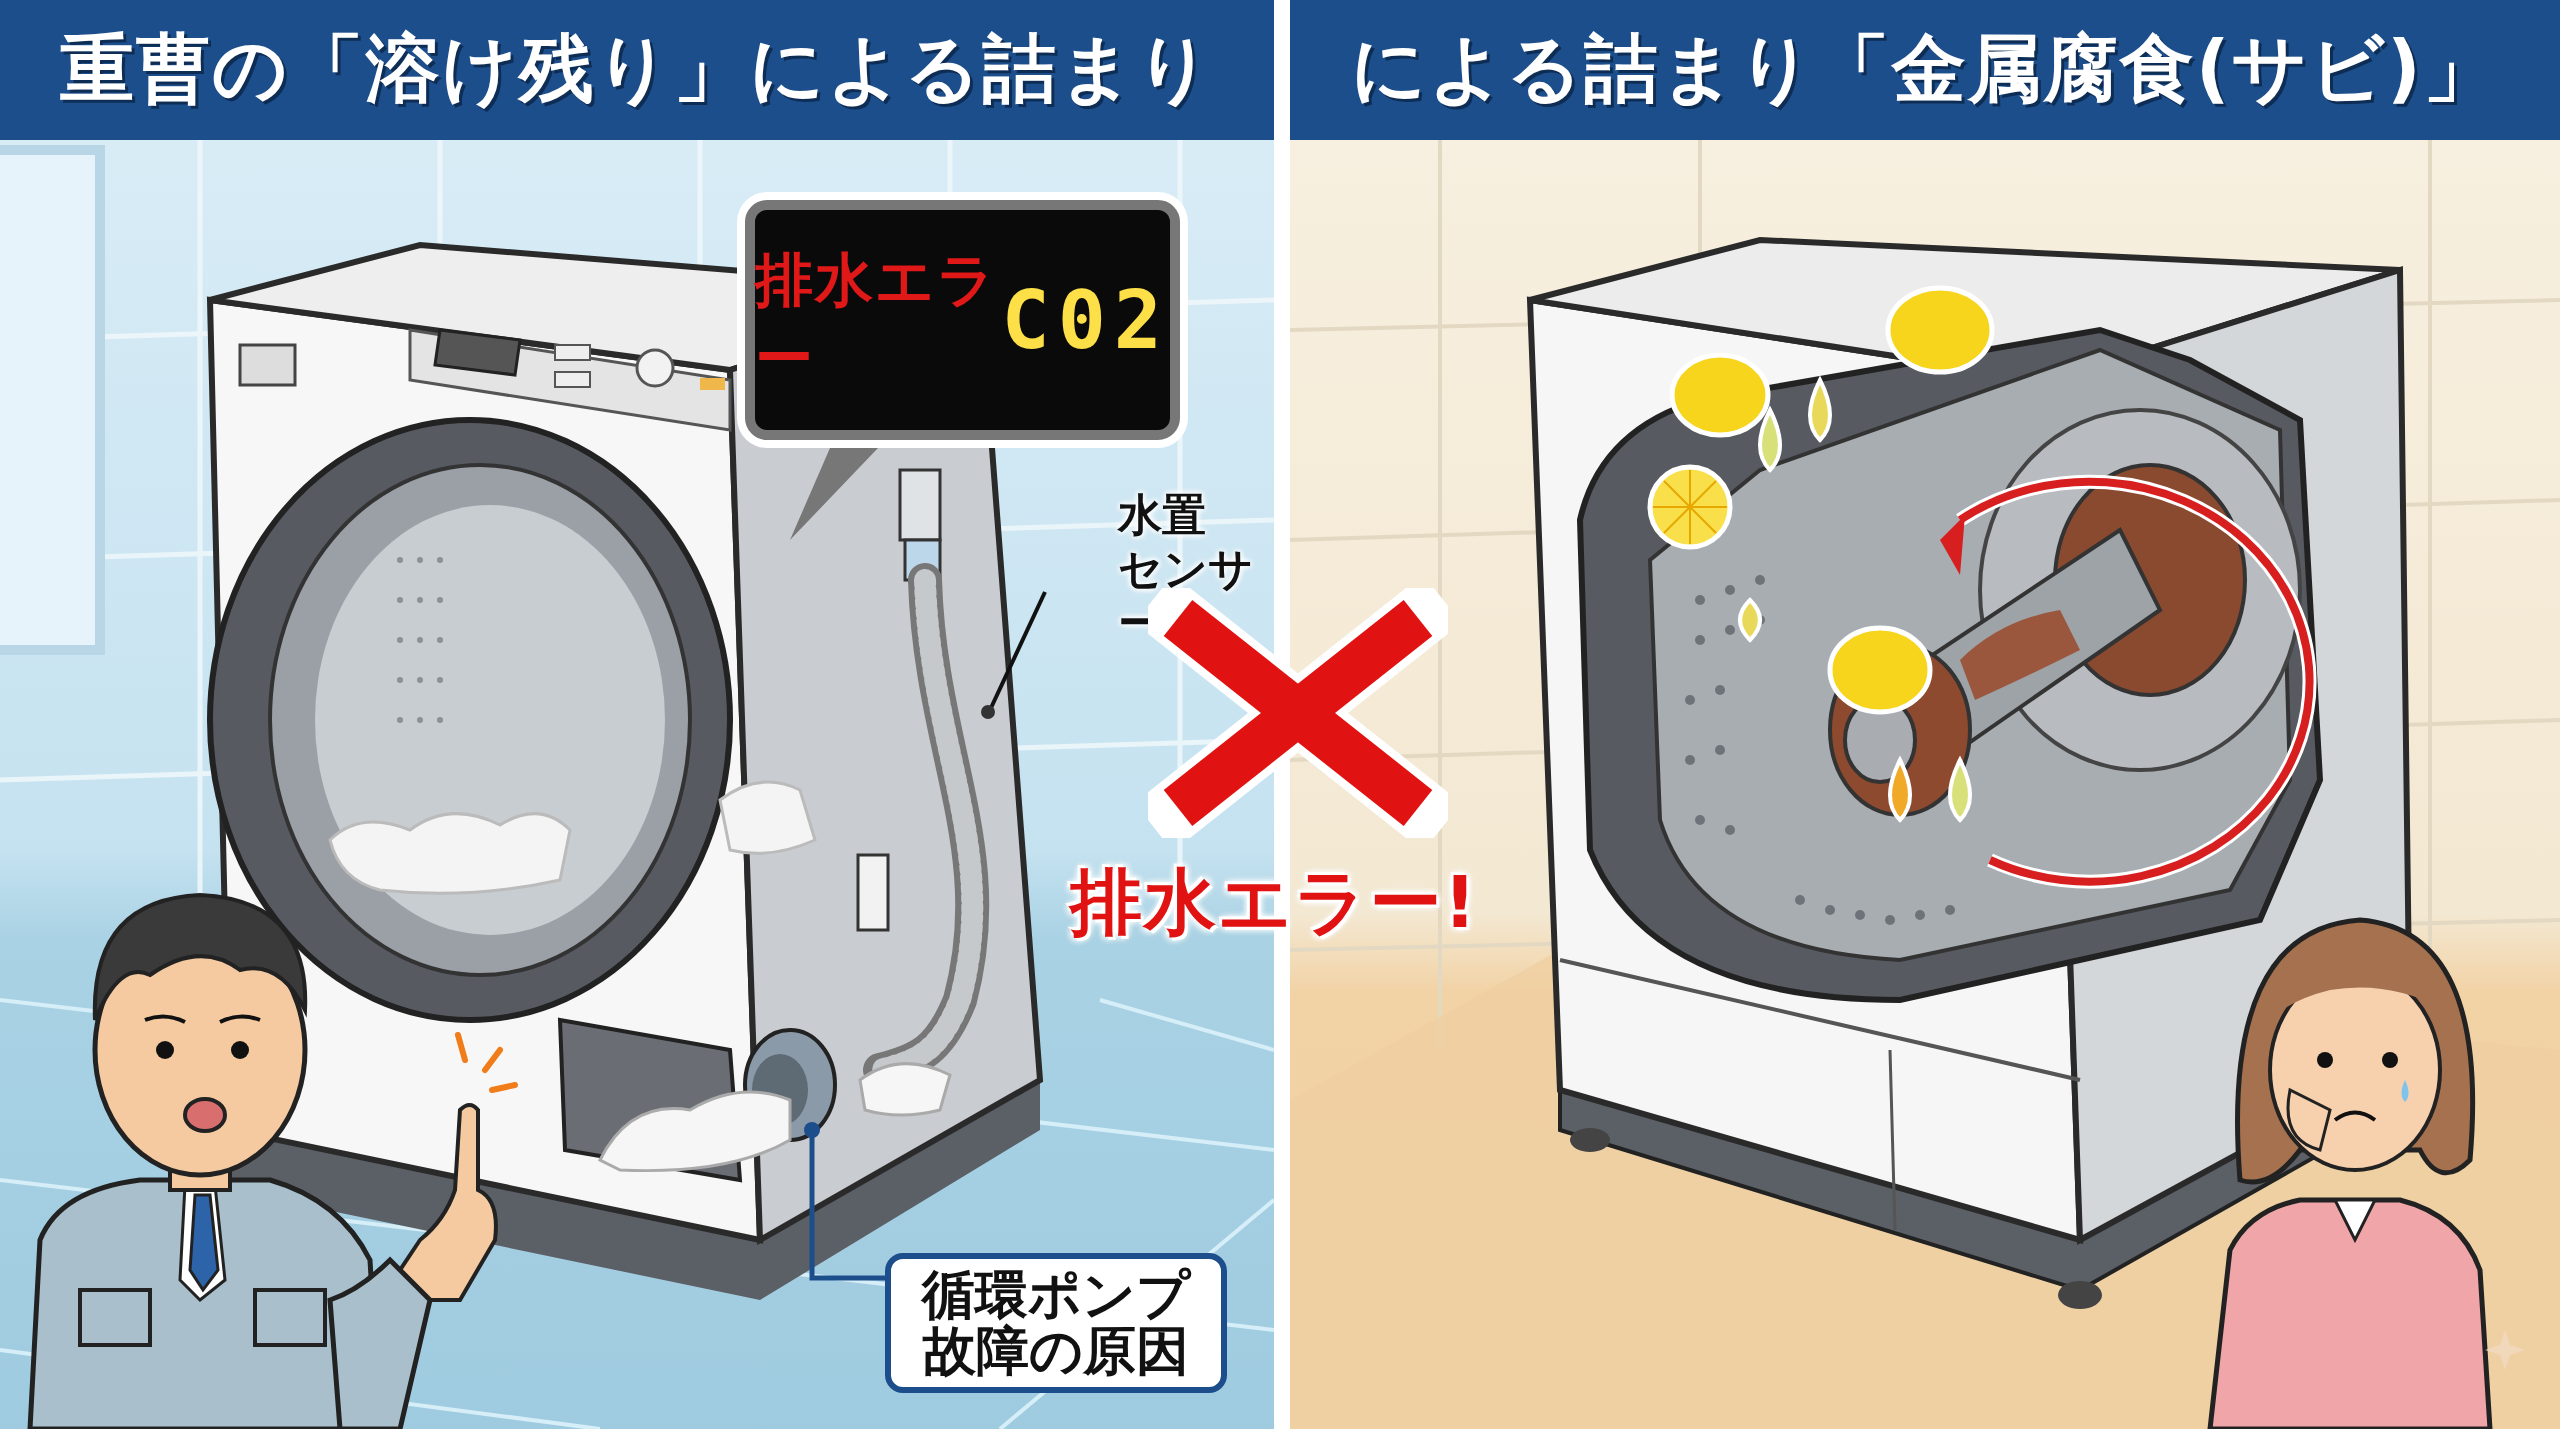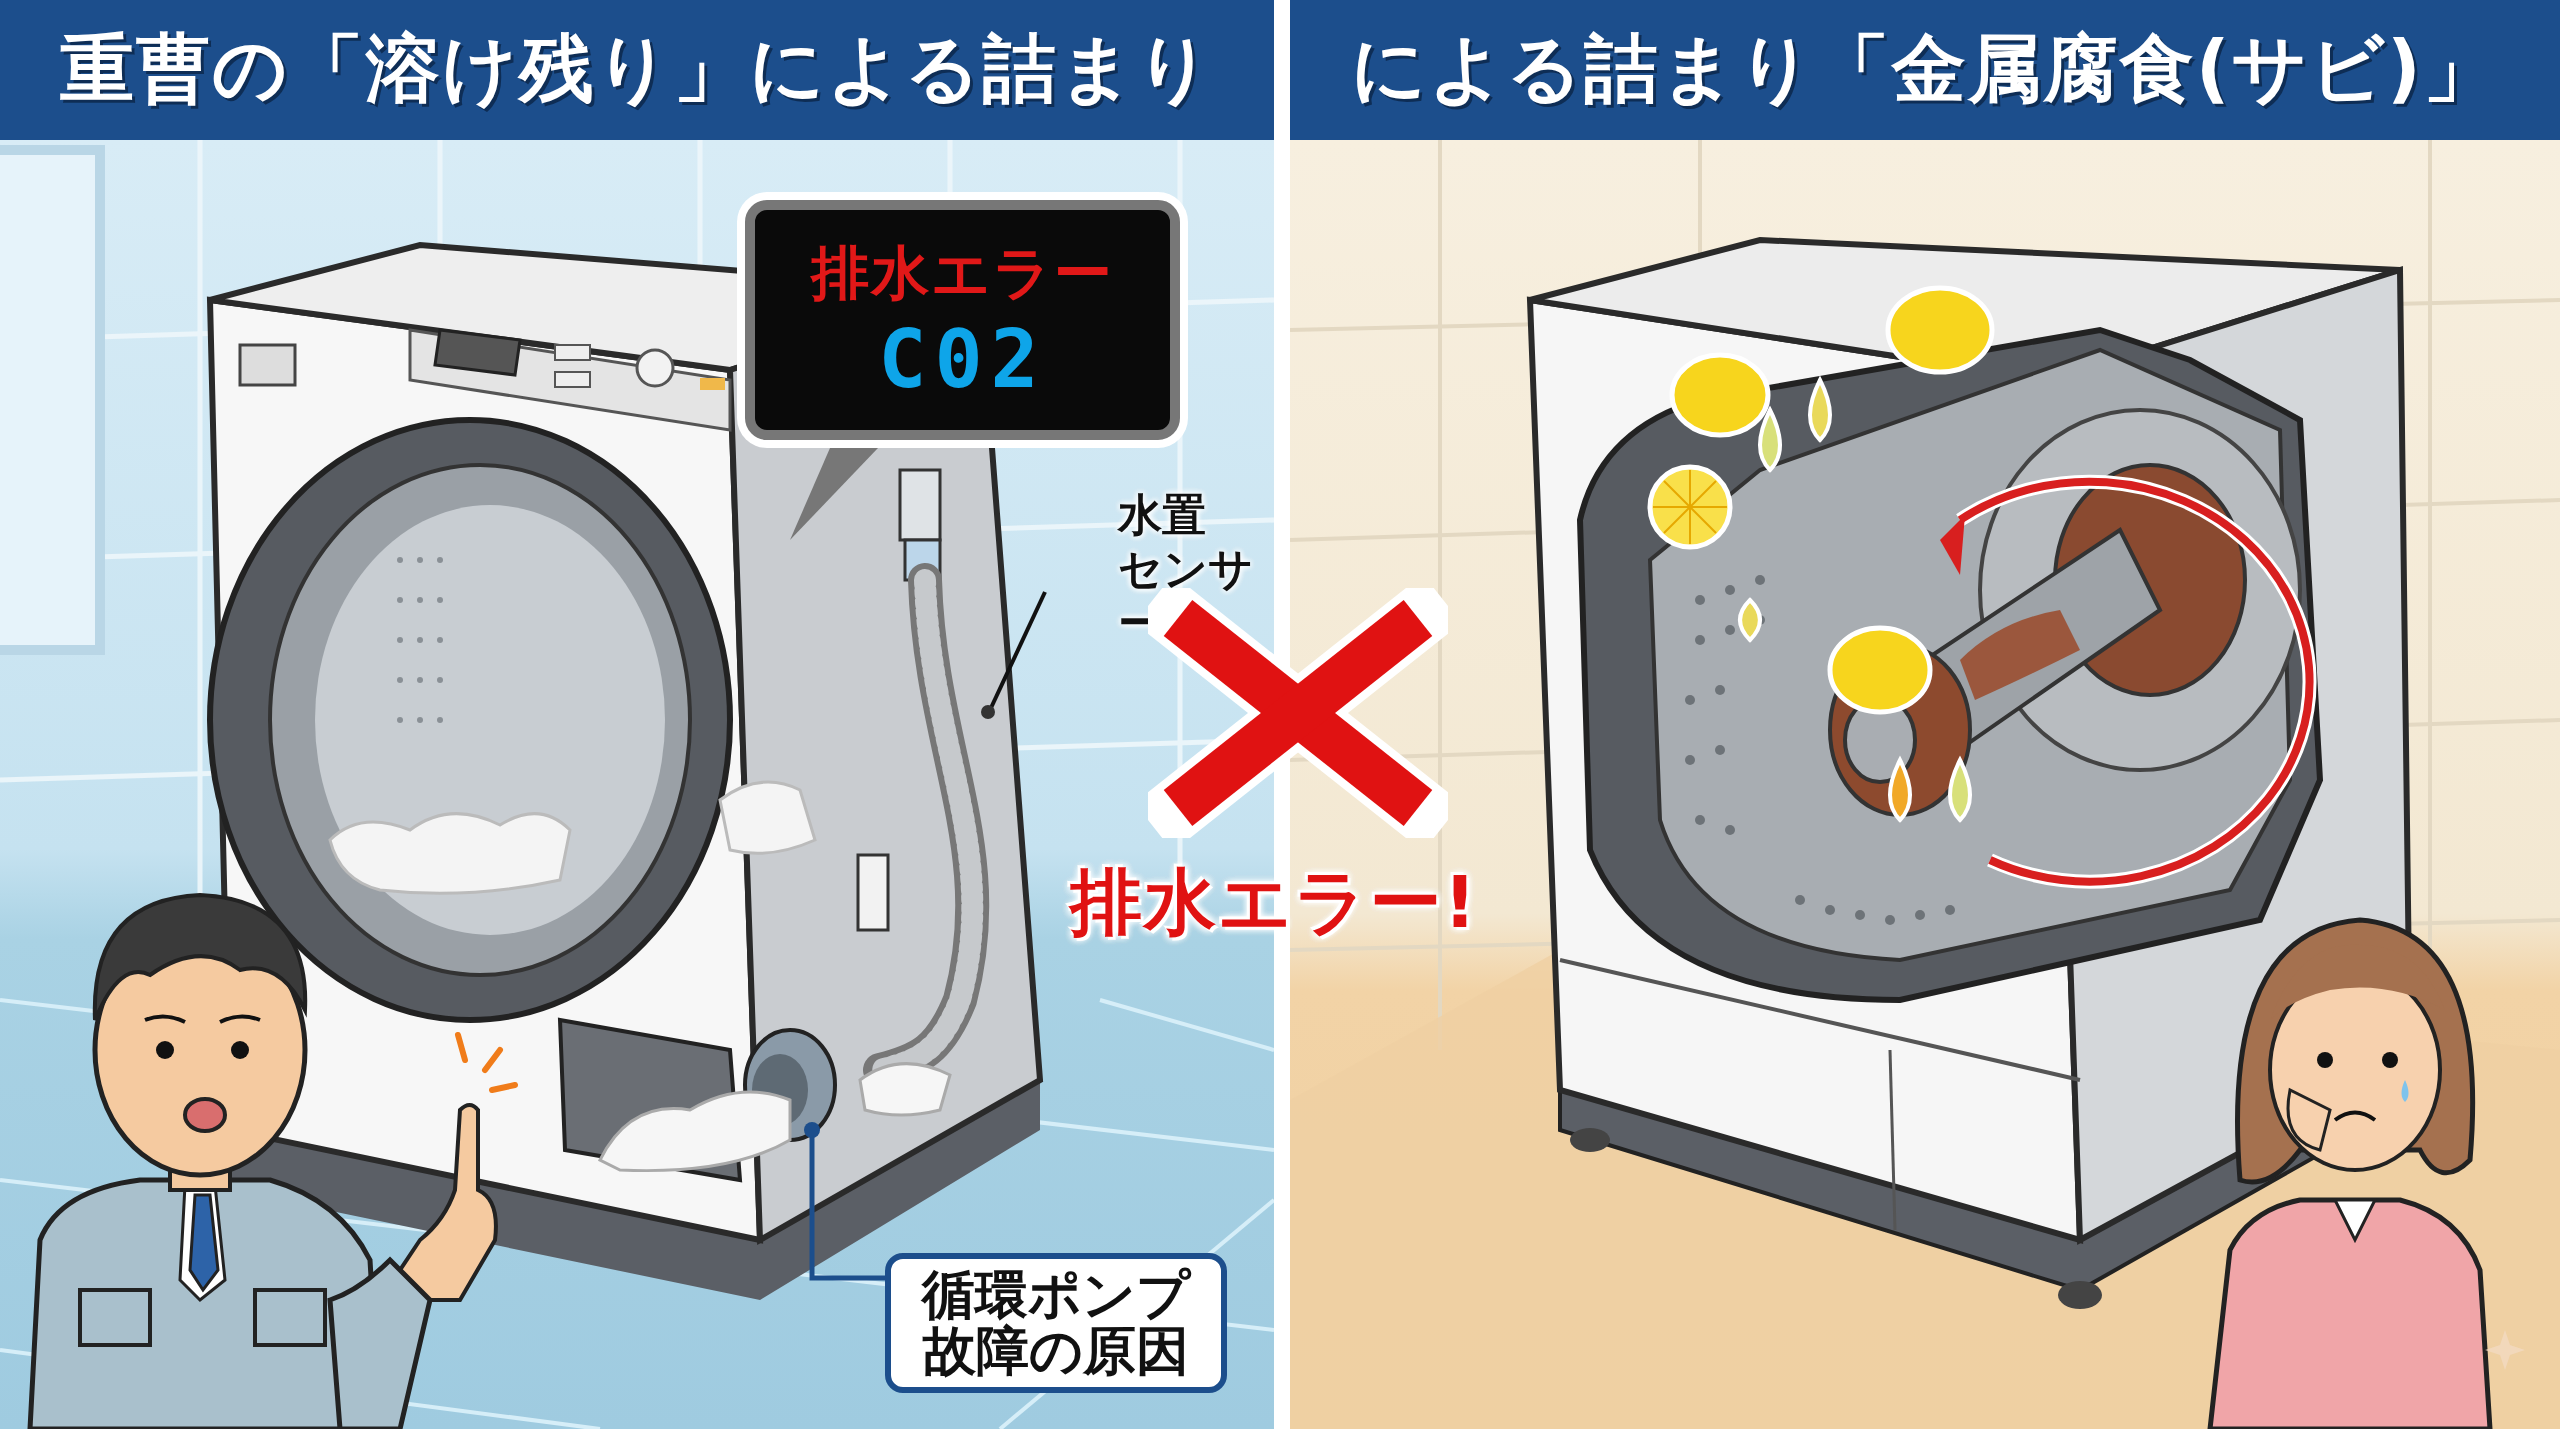--- a/index.html
+++ b/index.html
@@ -8,23 +8,23 @@
   .panel.left { left:0; width:1274px; }
   .panel.right { left:1290px; width:1270px; }
   .divider { position:absolute; left:1274px; top:0; width:16px; height:1429px; background:#ffffff; }
   .header { position:absolute; top:0; left:0; right:0; height:140px; background:#1c4e8c; display:flex; align-items:center; justify-content:center; }
   .header h1 { margin:8px; color:#ffffff; font-size:74px; font-weight:bold; letter-spacing:2px; text-shadow:3px 3px 0 #0e2d55; font-family:"DejaVu Sans", sans-serif; }
   .scene { position:absolute; top:140px; left:0; right:0; bottom:0; }
   .left .scene { background:linear-gradient(#d8ecf6, #c5e2f0 55%, #a9d2e4 62%, #9fcbe0); }
   .right .scene { background:linear-gradient(#f7efdf, #f3e8d2 60%, #f2d3a6 66%, #efd0a2); }
   svg { position:absolute; left:0; top:0; }
   .label { position:absolute; font-weight:bold; color:#111; font-family:"DejaVu Sans", sans-serif;margin-left:48px; }
-  .error-bubble { position:absolute; left:745px; top:200px; width:415px; height:220px; background:#0a0a0a; border:10px solid #777; border-radius:22px; box-shadow:0 0 0 8px #ffffff; display:flex; flex-direction:column; align-items:center; justify-content:center; }
+  .error-bubble { position:absolute; left:745px; top:200px; width:415px; height:220px; background:#0a0a0a; border:10px solid #777; border-radius:22px; box-shadow:0 0 0 8px #ffffff; display:flex; flex-direction:row; align-items:center; justify-content:center; }
   .error-bubble .t1 { color:#e11818; font-size:58px; font-weight:bold; letter-spacing:2px; }
-  .error-bubble .t2 { color:#0ea5e9; font-size:80px; font-family:"DejaVu Sans Mono", monospace; font-weight:bold; letter-spacing:8px; }
+  .error-bubble .t2 { color:#fde047; font-size:80px; font-family:"DejaVu Sans Mono", monospace; font-weight:bold; letter-spacing:8px; }
   .sensor-label { left:1070px; top:488px; font-size:44px; line-height:54px; text-shadow:0 0 6px #fff, 0 0 6px #fff, 0 0 6px #fff; }
   .filter-label { position:absolute; left:885px; top:1253px; width:330px; height:128px; background:#ffffff; border:6px solid #1c4e8c; border-radius:18px; display:flex; flex-direction:column; align-items:center; justify-content:center; font-size:53px; font-weight:bold; line-height:56px; color:#111; }
   .cause-label { position:absolute; left:1070px; top:855px; font-size:72px; font-weight:bold; color:#e01212; letter-spacing:2px; text-shadow:0 0 8px #fff, 0 0 8px #fff, 0 0 8px #fff, 0 0 8px #fff, 3px 3px 0 #fff, -3px -3px 0 #fff; z-index:5; }
   .cross { position:absolute; left:1148px; top:588px; width:300px; height:250px; z-index:4; }
 </style>
 </head>
 <body>
 
 <div class="panel left">
   <div class="header">

